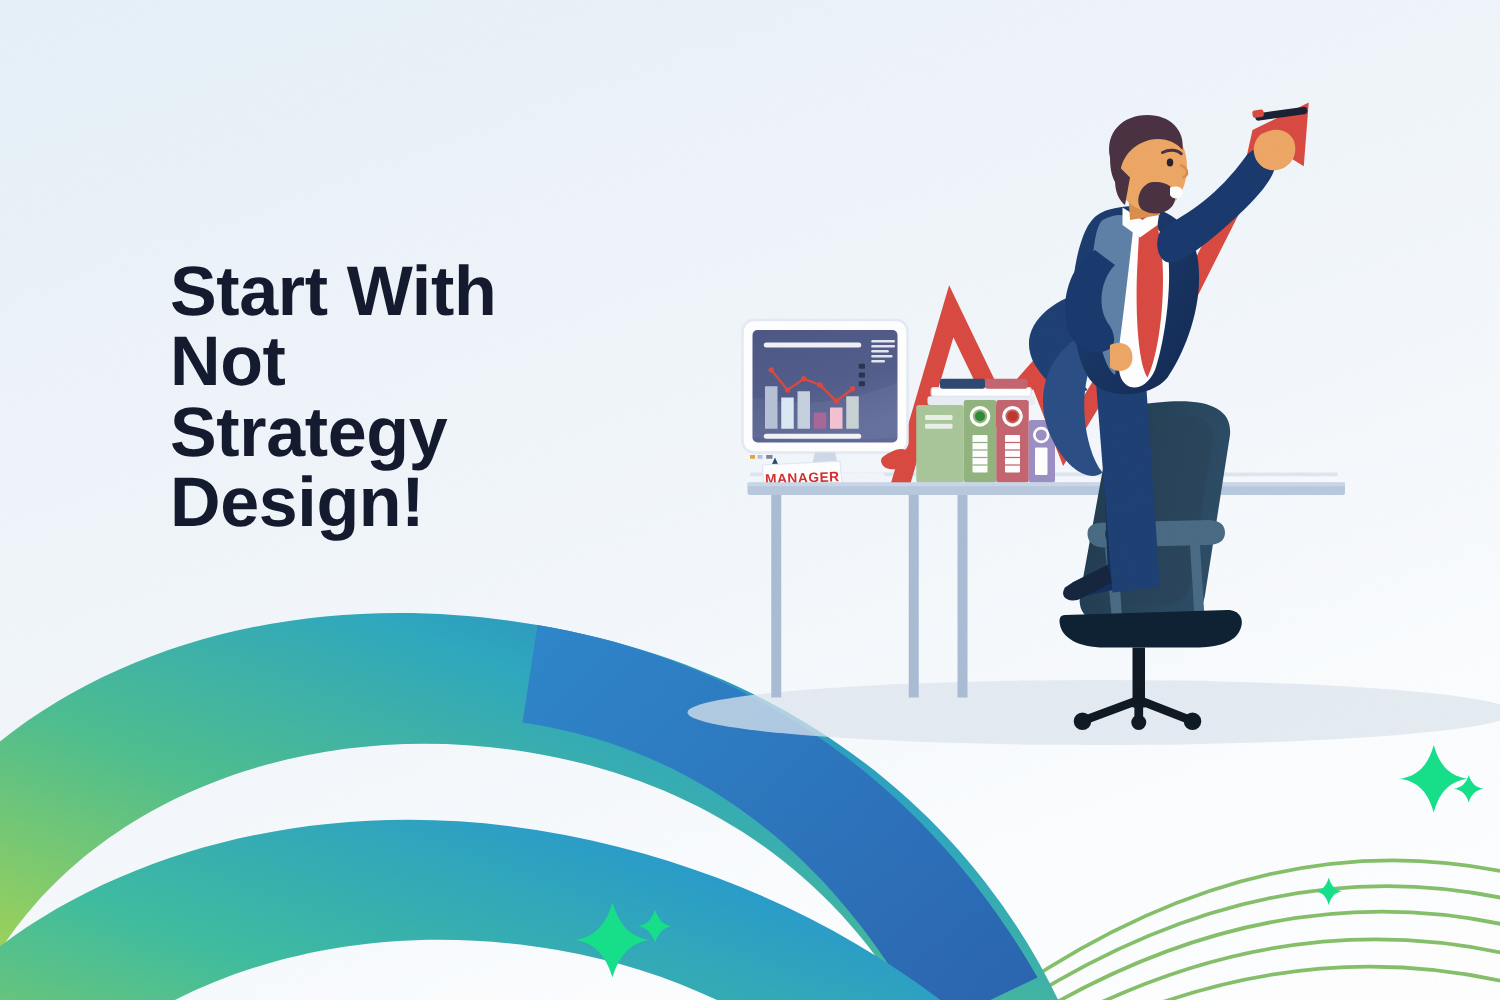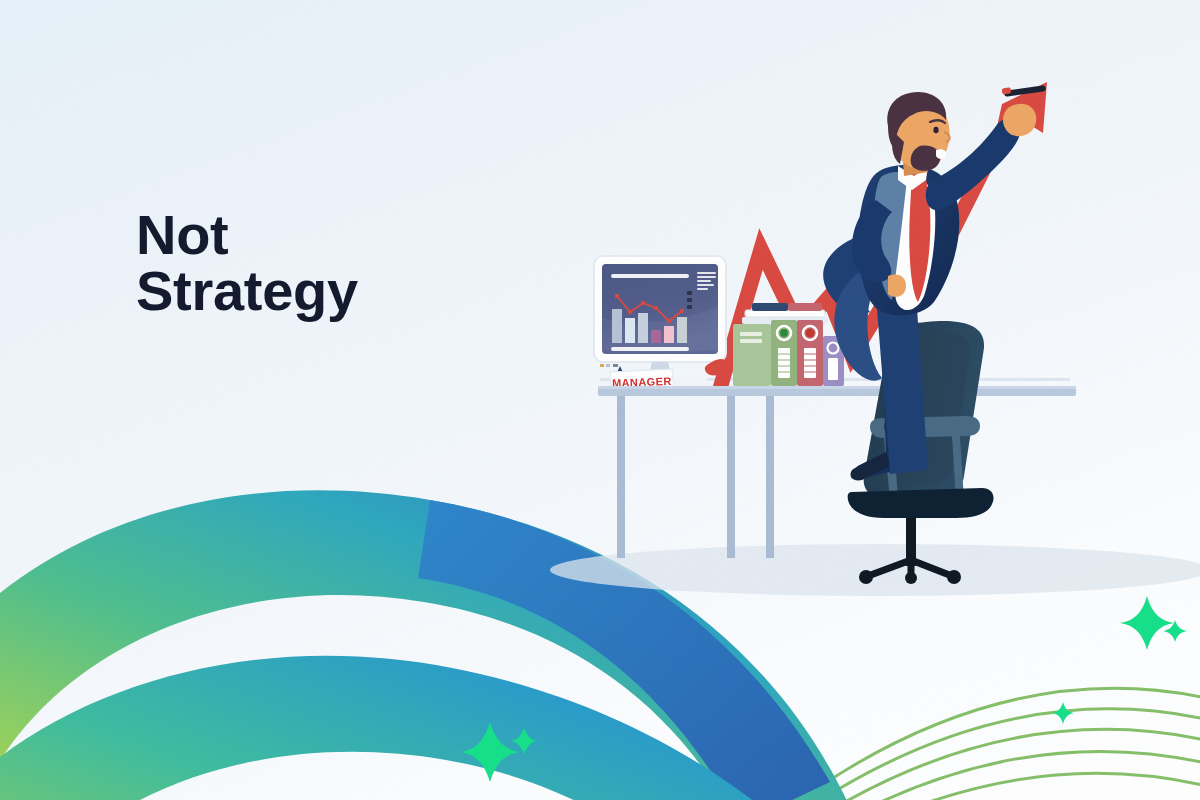--- a/index.html
+++ b/index.html
@@ -121,22 +121,24 @@
                  C 1142 632, 1133 625, 1120 623 C 1133 621, 1142 614, 1147 596 Z"></path>
         <path d="M 1175 620 C 1177 627, 1181 630, 1187 631 C 1181 632, 1177 635, 1175 642
                  C 1173 635, 1169 632, 1163 631 C 1169 630, 1173 627, 1175 620 Z"></path>
         <path d="M 1063 702 C 1065 709, 1068 712, 1074 713 C 1068 714, 1065 717, 1063 724
                  C 1061 717, 1058 714, 1052 713 C 1058 712, 1061 709, 1063 702 Z"></path>
       </g>
     </g>
   </svg>
 
   <div class="headline">
+    <span class="ln ln1">Start With</span>
     <span class="ln ln3">Not</span>
     <span class="ln ln2">Strategy</span>
+    <span class="ln ln4">Design!</span>
   </div>
 
   <svg class="layer ill" viewBox="0 0 1200 800" preserveAspectRatio="none">
     <defs>
       <linearGradient id="screenGrad" x1="0" y1="0" x2="0.4" y2="1">
         <stop offset="0%" stop-color="#4d5886"></stop>
         <stop offset="60%" stop-color="#535e8c"></stop>
         <stop offset="100%" stop-color="#5f6a98"></stop>
       </linearGradient>
       <linearGradient id="suitGrad" x1="0" y1="0" x2="1" y2="1">

